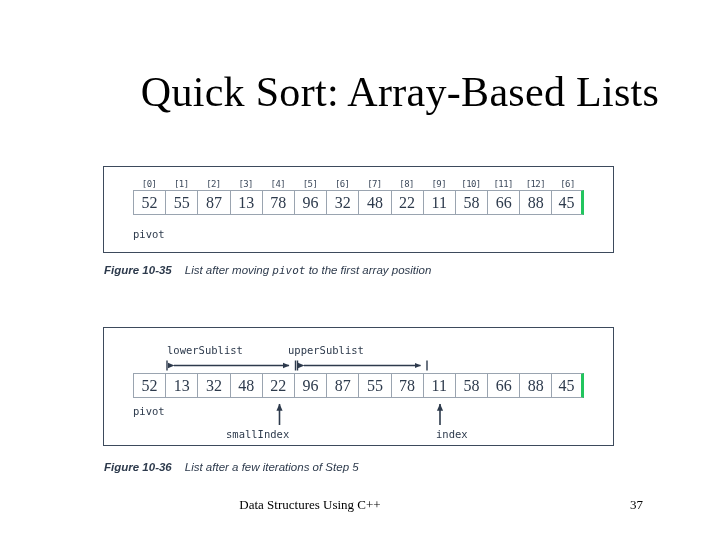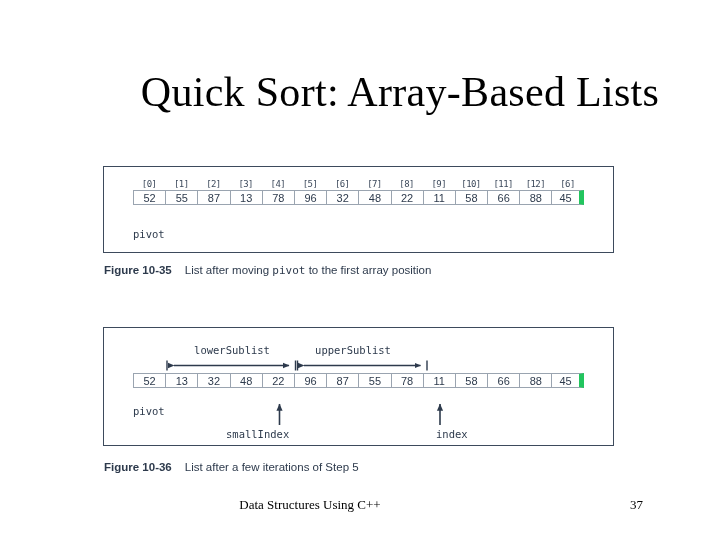--- a/index.html
+++ b/index.html
@@ -62,71 +62,71 @@
     width: 32.2px;
     text-align: center;
     font-family: "DejaVu Sans Mono", monospace;
     font-size: 9px;
     color: #3d4a5c;
     letter-spacing: -0.6px;
     line-height: 12px;
   }
   .value-cell {
     width: 32.2px;
-    height: 15px;
+    height: 25px;
     box-sizing: border-box;
     border: 1px solid #9aa4b0;
     border-right: none;
     background: #ffffff;
-    font-family: Liberation Sans, sans-serif;
-    font-size: 11px;
+    font-family: Liberation Serif, serif;
+    font-size: 16px;
     color: #2d3a4c;
     display: flex;
     align-items: center;
     justify-content: center;
   }
   .value-cell:last-child {
-    border-right: 5px solid #22c55e;
+    border-right: 3px solid #22c55e;
     text-align: right;
   }
 
   
   .mono-label {
     position: absolute;
     font-family: "DejaVu Sans Mono", monospace;
     font-size: 10.5px;
     color: #2d3a4c;
     white-space: nowrap;
   }
 
   
   .span-label {
     position: absolute;
     font-family: "DejaVu Sans Mono", monospace;
     font-size: 10.5px;
     color: #2d3a4c;
     white-space: nowrap;
-    text-align: center;
   }
   .svg-layer {
     position: absolute;
     left: 0;
     top: 0;
     width: 720px;
     height: 540px;
     pointer-events: none;
   }
 
   
   .caption {
     position: absolute;
     font-family: "Liberation Sans", sans-serif;
     font-size: 11.5px;
     color: #2d3a4c;
     white-space: nowrap;
+    font-style: italic;
   }
   .caption .cap-num {
     font-weight: bold;
   }
   .caption .cap-text {
     margin-left: 13px;
   }
   .caption .cap-mono {
     font-family: "DejaVu Sans Mono", monospace;
     font-size: 11px;

